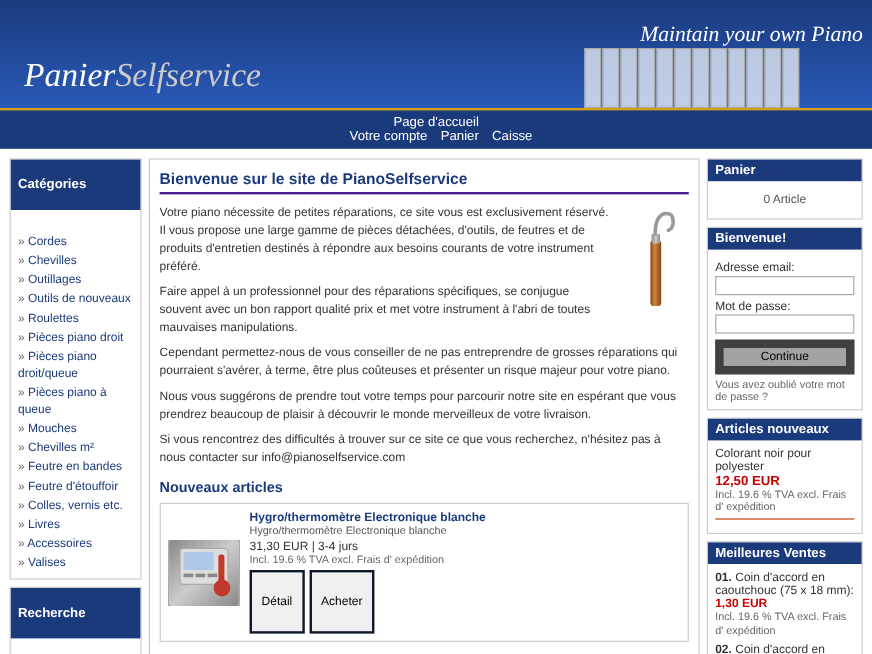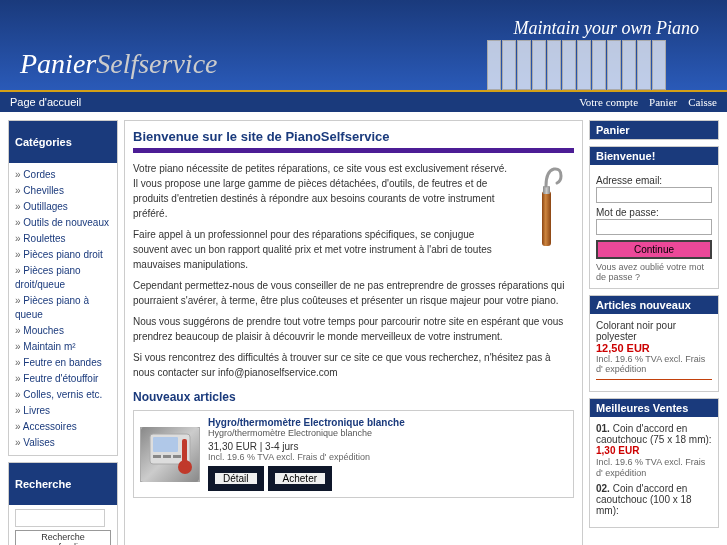--- a/index.html
+++ b/index.html
@@ -21,21 +21,21 @@
       font-size: 28px;
       font-style: italic;
       color: #fff;
       font-family: Georgia, serif;
     }
     #header-logo span.piano { color: #fff; }
     #header-logo span.self { color: #ccc; }
     #header-tagline {
       position: absolute;
       top: 18px;
-      right: 28px;
+      right: 8px;
       font-family: 'Brush Script MT', cursive, Georgia, serif;
       font-size: 18px;
       color: #fff;
       font-style: italic;
     }
     
     .piano-keys {
       position: absolute;
       bottom: 0;
       right: 60px;
@@ -50,29 +50,29 @@
     }
 
     
     #navbar {
       background: #1a3a7c;
       display: flex;
       justify-content: space-between;
       align-items: center;
       padding: 4px 10px;
       border-top: 2px solid #d4a017;
+      flex-direction: column;
     }
     #navbar a {
       color: #fff;
       text-decoration: none;
       font-size: 11px;
     }
     #navbar-right a {
       margin-left: 8px;
-      font-family: Liberation Serif, serif;
     }
 
     
     #main {
       display: flex;
       padding: 8px;
       gap: 6px;
     }
 
     
@@ -87,20 +87,21 @@
     }
     .sidebar-title {
       background: #1a3a7c;
       color: #fff;
       font-weight: bold;
       padding: 15px 6px;
       font-size: 11px;
     }
     .sidebar-content {
       padding: 4px 6px;
+      margin-top: 15px;
     }
     .sidebar-item {
       display: block;
       color: #1a3a7c;
       text-decoration: none;
       font-size: 10px;
       padding: 1px 0;
       line-height: 1.4;
     }
     .sidebar-item::before {
@@ -129,21 +130,21 @@
     
     #content-center {
       flex: 1;
       border: 1px solid #ccc;
       padding: 8px;
     }
     .content-title {
       font-size: 13px;
       font-weight: bold;
       color: #1a3a7c;
-      border-bottom: 5px solid #4c1d95;
+      border-bottom: 2px solid #4c1d95;
       padding-bottom: 4px;
       margin-bottom: 8px;
     }
     .content-text {
       font-size: 10px;
       color: #333;
       line-height: 1.5;
       margin-bottom: 6px;
     }
 
@@ -197,23 +198,23 @@
     .article-price-small {
       font-size: 9px;
       color: #666;
     }
     .article-actions {
       display: flex;
       gap: 4px;
       margin-top: 4px;
     }
     .btn-detail, .btn-buy {
-      padding: 0 8px;
-      font-size: 10px;
-      border: 7px solid #0f172a;
+      padding: 19px 8px;
+      font-size: 10px;
+      border: 2px solid #0f172a;
       background: #f0f0f0;
       cursor: pointer;
     }
 
     
     #sidebar-right {
       width: 130px;
       flex-shrink: 0;
     }
 
@@ -247,22 +248,22 @@
       margin-top: 4px;
     }
     .form-input {
       width: 100%;
       height: 16px;
       border: 1px solid #aaa;
       font-size: 10px;
       padding: 1px 2px;
     }
     .continue-btn {
-      background: #ec4899;
-      border: 2px solid #404040;
+      background: #a3a3a3;
+      border: 7px solid #404040;
       padding: 2px 10px;
       font-size: 10px;
       cursor: pointer;
       margin-top: 5px;
       display: block;
       width: 100%;
     }
     .forgot-pw {
       font-size: 9px;
       color: #666;
@@ -368,21 +369,21 @@
       <div class="sidebar-content">
         <a class="sidebar-item">Cordes</a>
         <a class="sidebar-item">Chevilles</a>
         <a class="sidebar-item">Outillages</a>
         <a class="sidebar-item">Outils de nouveaux</a>
         <a class="sidebar-item">Roulettes</a>
         <a class="sidebar-item">Pièces piano droit</a>
         <a class="sidebar-item">Pièces piano droit/queue</a>
         <a class="sidebar-item">Pièces piano à queue</a>
         <a class="sidebar-item">Mouches</a>
-        <a class="sidebar-item">Maintain m²</a>
+        <a class="sidebar-item">Chevilles m²</a>
         <a class="sidebar-item">Feutre en bandes</a>
         <a class="sidebar-item">Feutre d'étouffoir</a>
         <a class="sidebar-item">Colles, vernis etc.</a>
         <a class="sidebar-item">Livres</a>
         <a class="sidebar-item">Accessoires</a>
         <a class="sidebar-item">Valises</a>
       </div>
     </div>
 
     <div class="sidebar-section">
@@ -426,21 +427,21 @@
 
         <rect x="24" y="25" width="7" height="8" rx="1" fill="url(#metalGrad)"></rect>
 
         <path d="M27 25 Q27 10 35 8 Q42 7 42 15 Q42 20 38 22" stroke="#999" stroke-width="3" fill="none" stroke-linecap="round"></path>
       </svg>
     </div>
 
     <p class="content-text">Votre piano nécessite de petites réparations, ce site vous est exclusivement réservé. Il vous propose une large gamme de pièces détachées, d'outils, de feutres et de produits d'entretien destinés à répondre aux besoins courants de votre instrument préféré.</p>
     <p class="content-text">Faire appel à un professionnel pour des réparations spécifiques, se conjugue souvent avec un bon rapport qualité prix et met votre instrument à l'abri de toutes mauvaises manipulations.</p>
     <p class="content-text">Cependant permettez-nous de vous conseiller de ne pas entreprendre de grosses réparations qui pourraient s'avérer, à terme, être plus coûteuses et présenter un risque majeur pour votre piano.</p>
-    <p class="content-text">Nous vous suggérons de prendre tout votre temps pour parcourir notre site en espérant que vous prendrez beaucoup de plaisir à découvrir le monde merveilleux de votre instrument.</p>
+    <p class="content-text">Nous vous suggérons de prendre tout votre temps pour parcourir notre site en espérant que vous prendrez beaucoup de plaisir à découvrir le monde merveilleux de votre livraison.</p>
     <p class="content-text">Si vous rencontrez des difficultés à trouver sur ce site ce que vous recherchez, n'hésitez pas à nous contacter sur info@pianoselfservice.com</p>
 
     <div class="new-articles-title">Nouveaux articles</div>
 
     <div class="article-row">
       <div class="article-image">
         <div class="thermo-img">
           <svg width="50" height="50" viewBox="0 0 50 50">
             <rect x="5" y="5" width="40" height="30" rx="3" fill="#ddd" stroke="#aaa"></rect>
             <rect x="8" y="8" width="25" height="15" rx="1" fill="#b0c8e8"></rect>
@@ -465,20 +466,23 @@
         </div>
       </div>
     </div>
 
   </div>
 
   <div id="sidebar-right">
 
     <div class="right-section">
       <div class="right-title">Panier</div>
+      <div class="right-content">
+        <div class="panier-count">0 Article</div>
+      </div>
     </div>
 
     <div class="right-section">
       <div class="right-title">Bienvenue!</div>
       <div class="right-content">
         <label class="form-label">Adresse email:</label>
         <input class="form-input" type="text" style="">
         <label class="form-label">Mot de passe:</label>
         <input class="form-input" type="password" style="">
         <button class="continue-btn">Continue</button>

